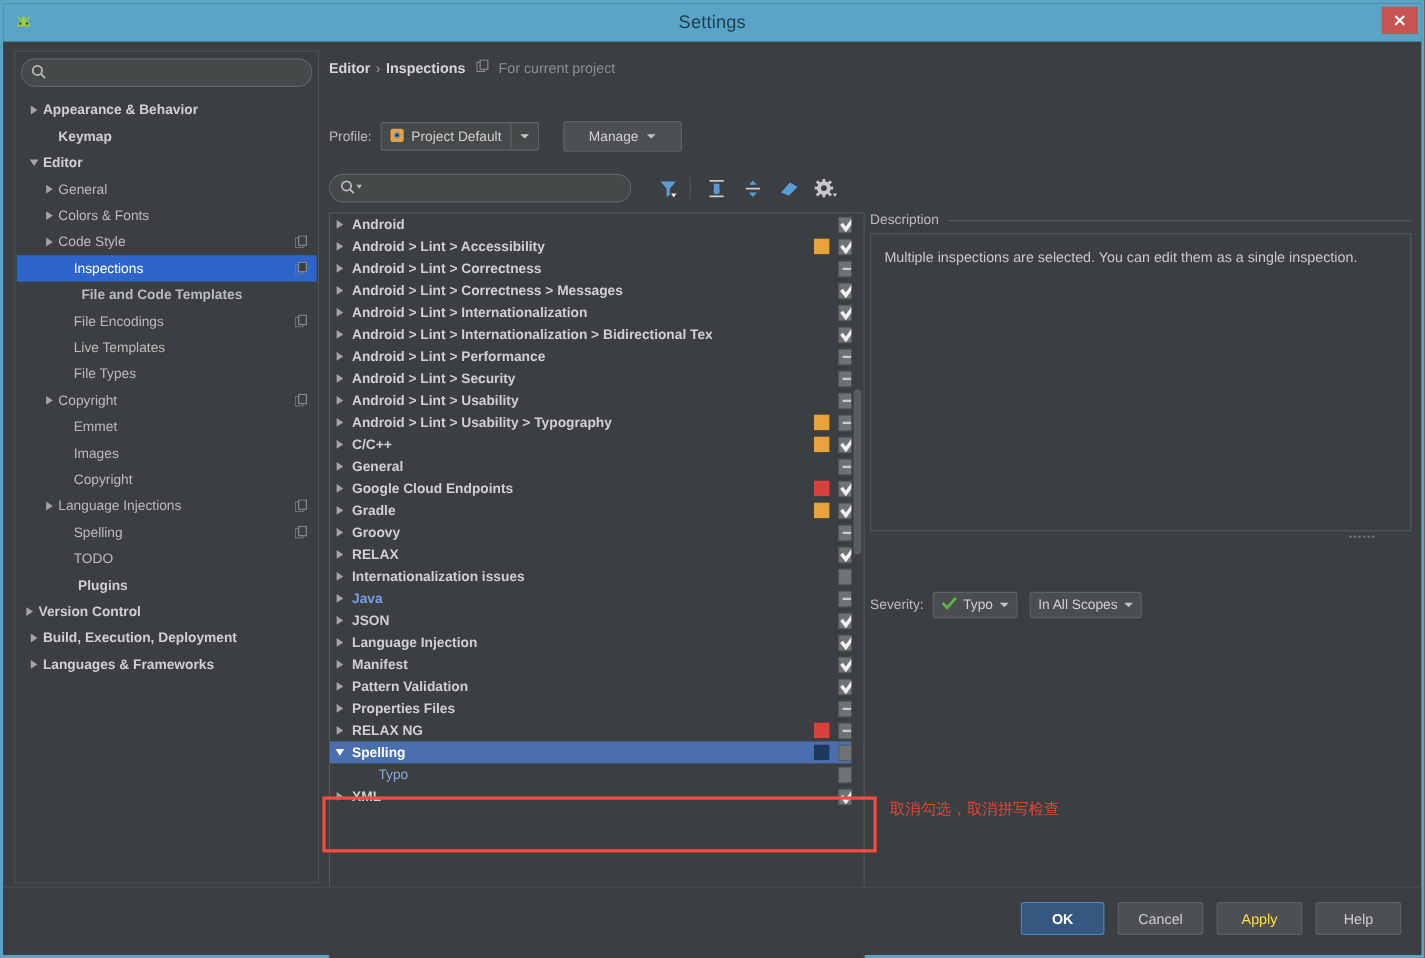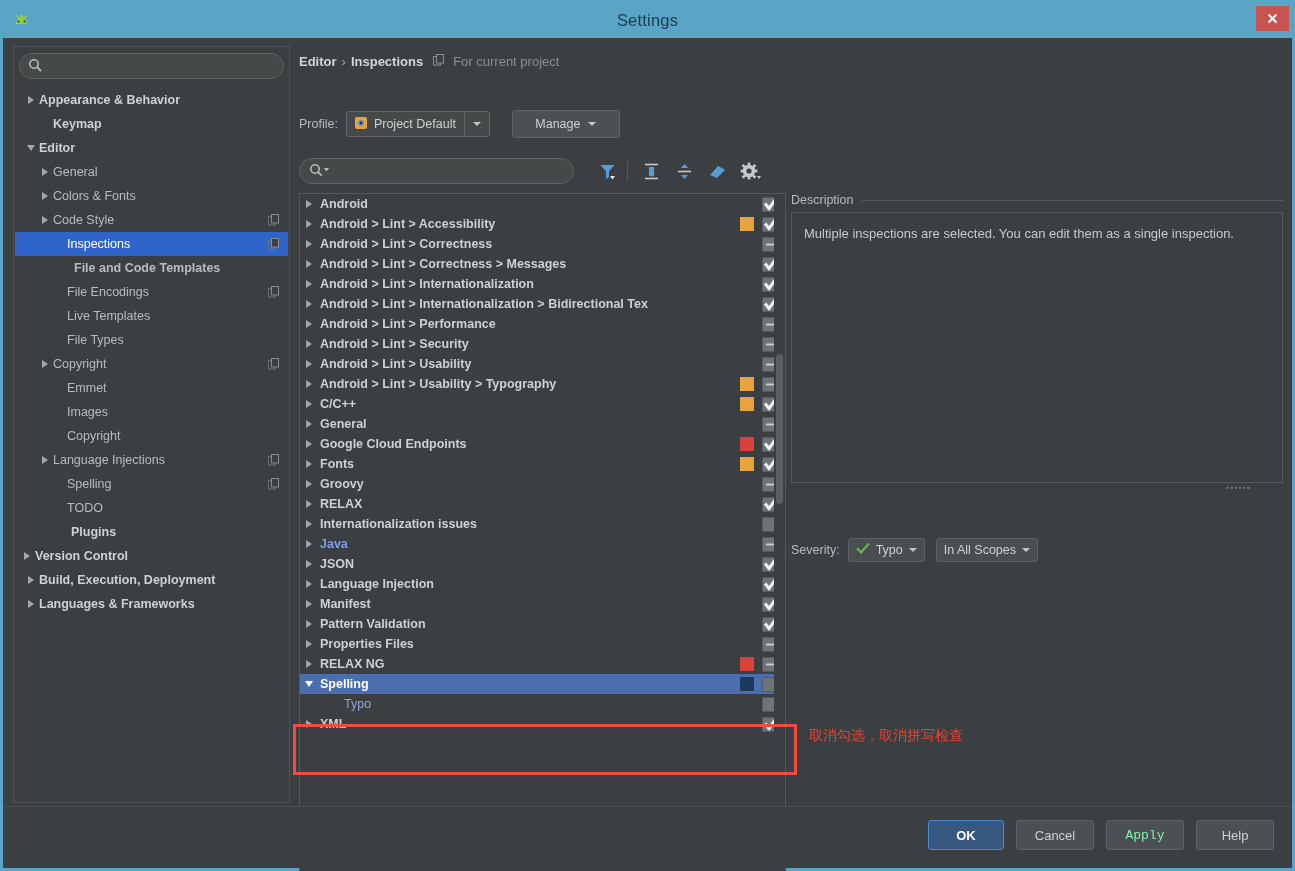--- a/index.html
+++ b/index.html
@@ -330,21 +330,21 @@
     cursor: pointer;
     font-family: "Liberation Sans", sans-serif;
   }
   .dlg-btn.primary {
     background: #365880;
     border: 1px solid #4a88c7;
     color: #ffffff;
     font-weight: bold;
     min-width: 76px;
   }
-  .dlg-btn.disabled { color: #86efac; font-family: Liberation Mono, monospace; }
+  .dlg-btn.disabled { color: #fde047; }
 
   
   .tri-r { width:0;height:0;border-left:6px solid #a3a5a7;border-top:4px solid transparent;border-bottom:4px solid transparent; }
   .tri-d { width:0;height:0;border-top:6px solid #a3a5a7;border-left:4px solid transparent;border-right:4px solid transparent; }
   .tri-d.w { border-top-color:#ffffff; }
   .tri-sm { width:0;height:0;border-top:4px solid #c3c5c7;border-left:4px solid transparent;border-right:4px solid transparent; }
 </style>
 </head>
 <body>
 
@@ -761,21 +761,21 @@
               <span class="cb">
                 <svg width="17" height="17" viewBox="0 0 17 17">
                   <path d="M3 7.5 L7 12.5 L15 1.5" fill="none" stroke="#f0f0f0" stroke-width="3.1"></path>
                 </svg>
               </span>
             </div>
             <div class="i-row">
               <span class="arw">
                 <span class="tri-r"></span>
               </span>
-              <span class="lbl">Fonts</span>
+              <span class="lbl">Gradle</span>
               <span class="sw" style="background: rgb(232, 163, 61);"></span>
               <span class="cb">
                 <svg width="17" height="17" viewBox="0 0 17 17">
                   <path d="M3 7.5 L7 12.5 L15 1.5" fill="none" stroke="#f0f0f0" stroke-width="3.1"></path>
                 </svg>
               </span>
             </div>
             <div class="i-row">
               <span class="arw">
                 <span class="tri-r"></span>

